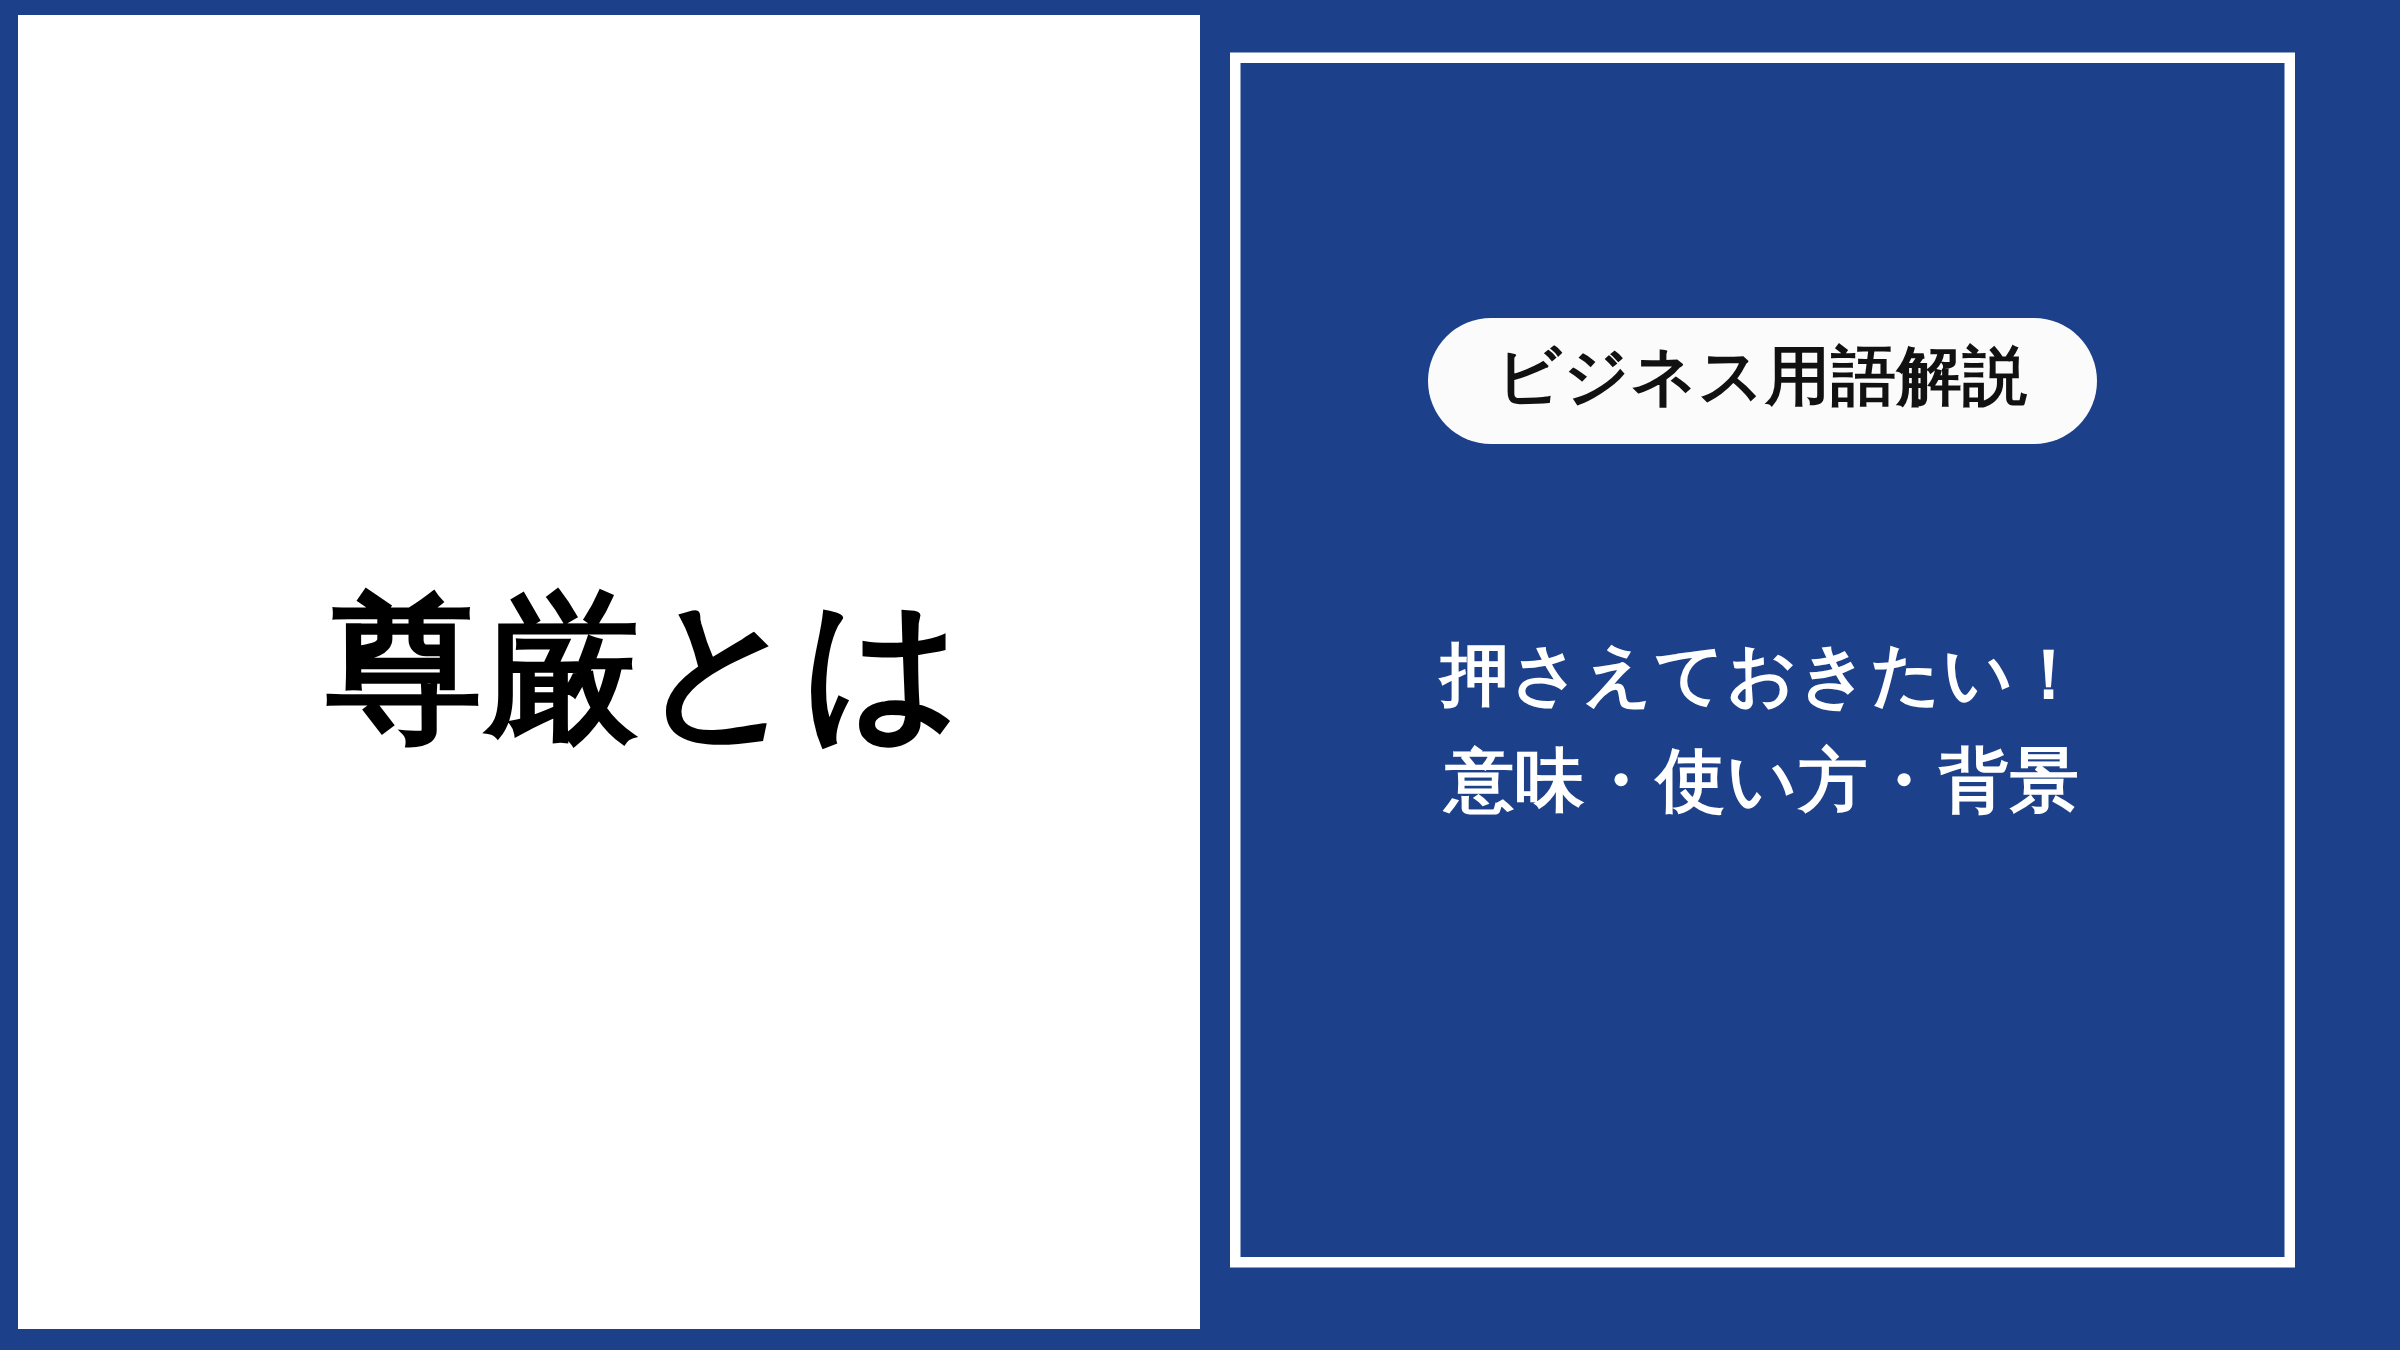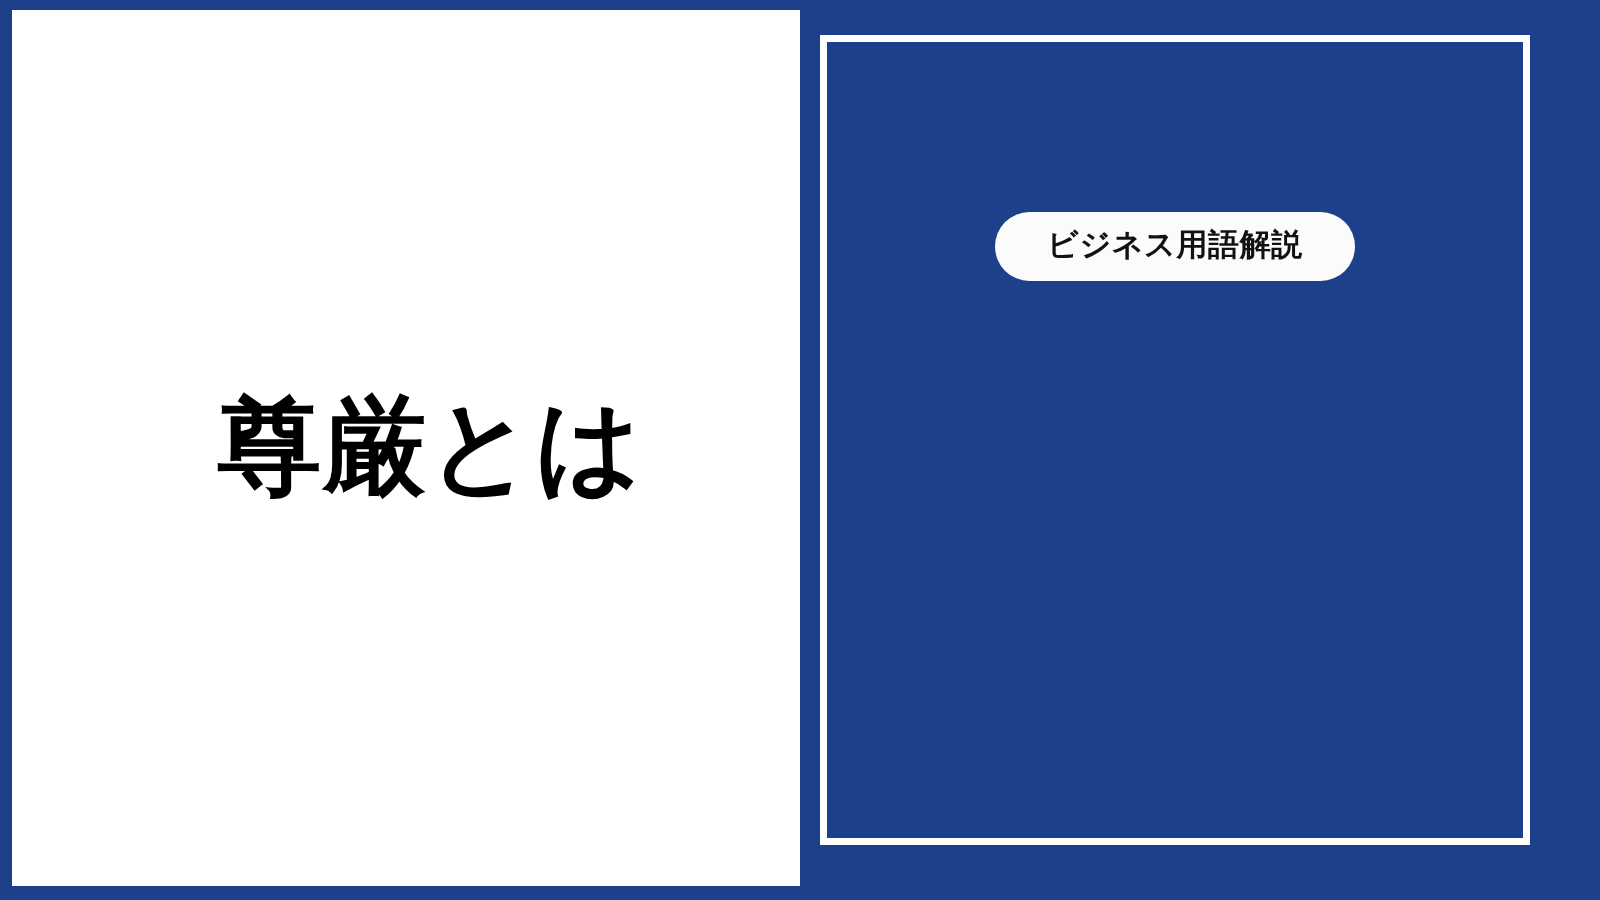--- a/index.html
+++ b/index.html
@@ -82,21 +82,21 @@
     margin-top: 170px;
     background: #fbfbfb;
     border-radius: 999px;
     padding: 14px 46px 18px;
     min-width: 360px;
     text-align: center;
     box-sizing: border-box;
   }
 
   .badge-label {
-    font-size: 31px;
+    font-size: 43px;
     font-weight: 700;
     color: #111111;
     letter-spacing: 0.02em;
     line-height: 1.2;
     white-space: nowrap;
   }
 
   
   .headline-block {
     margin-top: 118px;
@@ -123,18 +123,22 @@
   </div>
 
   <div class="right-card">
     <div class="right-frame">
       <div class="right-inner">
 
         <div class="badge-pill">
           <span class="badge-label">ビジネス用語解説</span>
         </div>
 
+        <div class="headline-block">
+          <div class="headline-line">押さえておきたい！</div>
+          <div class="headline-line">意味・使い方・背景</div>
+        </div>
 
       </div>
     </div>
   </div>
 
 </div>
 
 </body></html>

